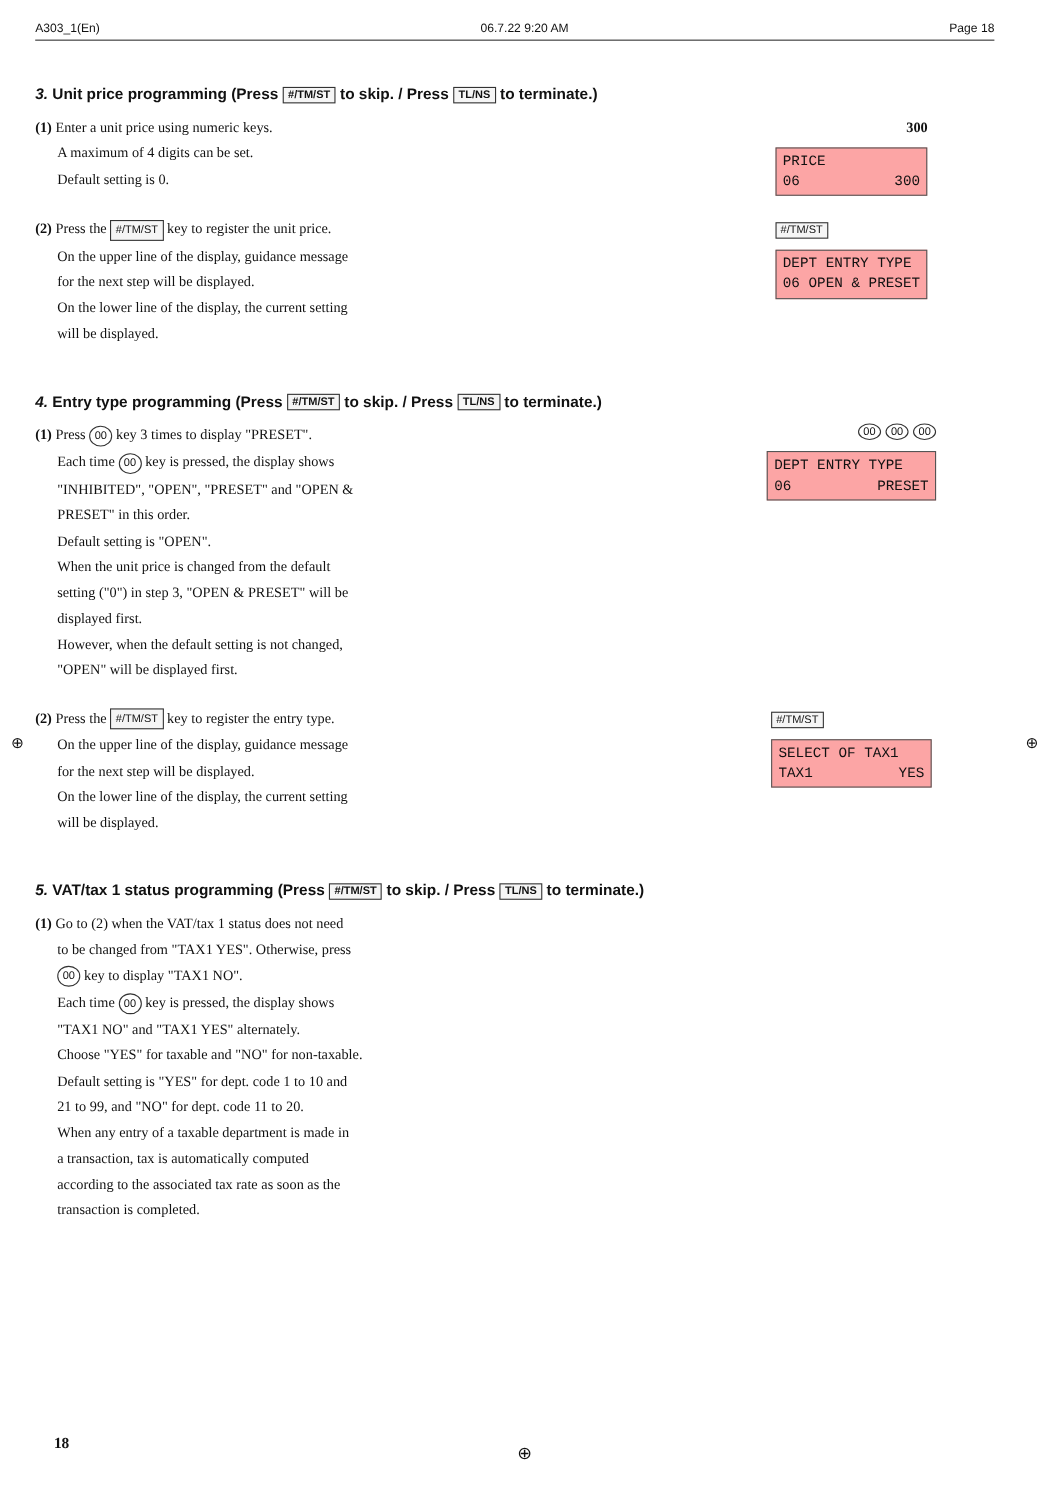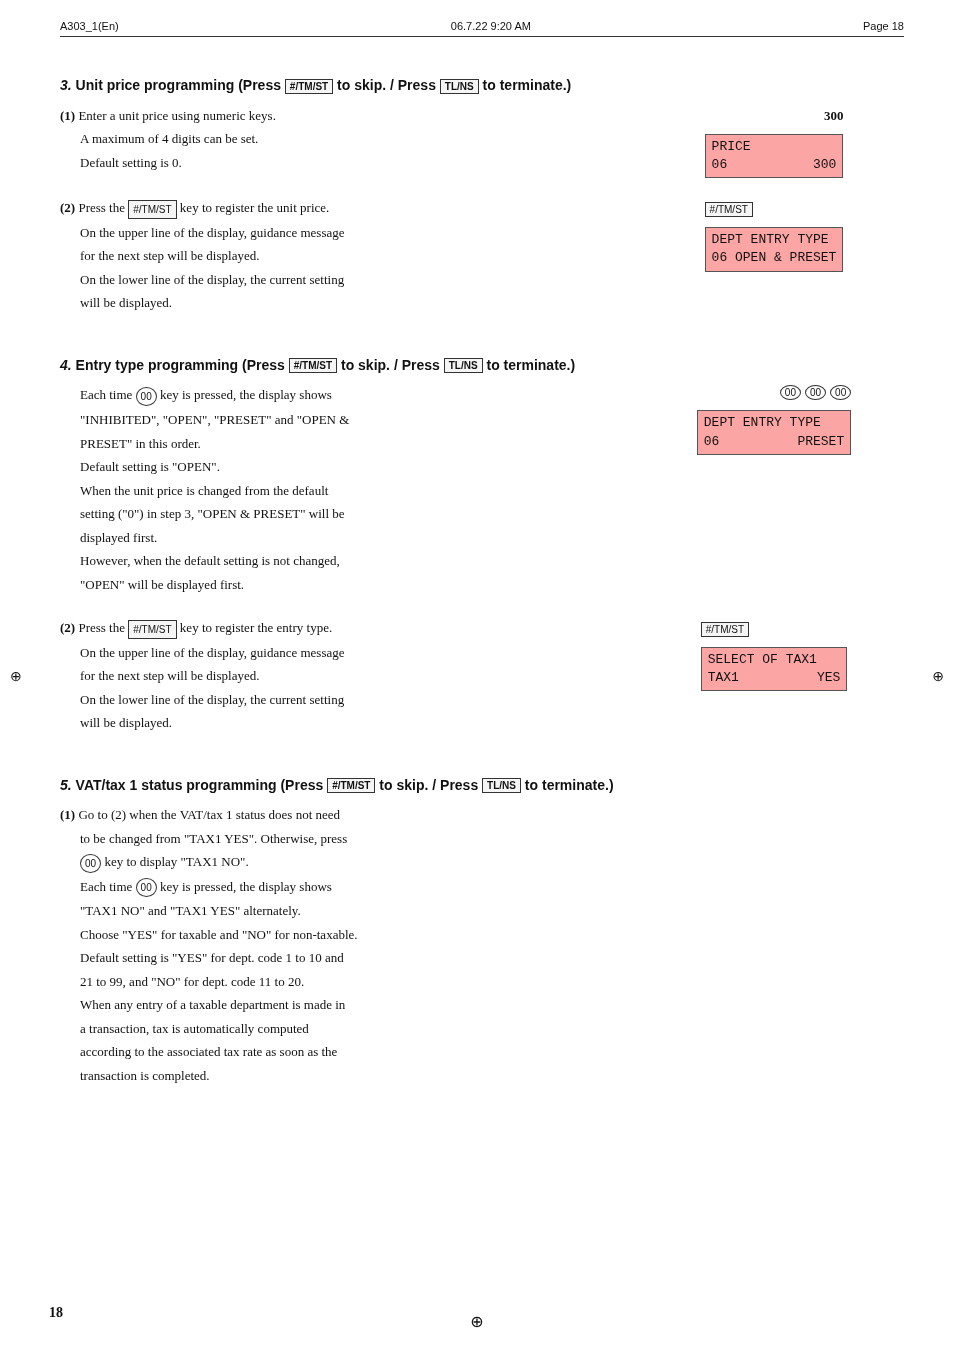--- a/index.html
+++ b/index.html
@@ -9,21 +9,21 @@
       font-size: 13px;
       color: #111;
       width: 954px;
       min-height: 1351px;
       position: relative;
     }
 
     .page {
       width: 954px;
       min-height: 1351px;
-      padding: 20px 50px 40px 60px;
+      padding: 20px 50px 40px 32px;
       position: relative;
       background: #fff;
     }
 
     
     .page-header {
       display: flex;
       justify-content: space-between;
       align-items: center;
       border-bottom: 1px solid #333;
@@ -213,20 +213,21 @@
 
   <div class="section-block">
     <div class="section-title">
       <span class="num">4.</span>
       <span> Entry type programming </span>
       <span>(Press <span class="key-badge">#/TM/ST</span> to skip. / Press <span class="key-badge">TL/NS</span> to terminate.)</span>
     </div>
 
     <div class="step-row">
       <div class="step-text">
+        <p><strong>(1)</strong> Press <span class="key-circle">00</span> key 3 times to display "PRESET".</p>
         <p class="sub">Each time <span class="key-circle">00</span> key is pressed, the display shows</p>
         <p class="sub">"INHIBITED", "OPEN", "PRESET" and "OPEN &amp;</p>
         <p class="sub">PRESET" in this order.</p>
         <p class="sub">Default setting is "OPEN".</p>
         <p class="sub">When the unit price is changed from the default</p>
         <p class="sub">setting ("0") in step 3, "OPEN &amp; PRESET" will be</p>
         <p class="sub">displayed first.</p>
         <p class="sub">However, when the default setting is not changed,</p>
         <p class="sub">"OPEN" will be displayed first.</p>
       </div>

